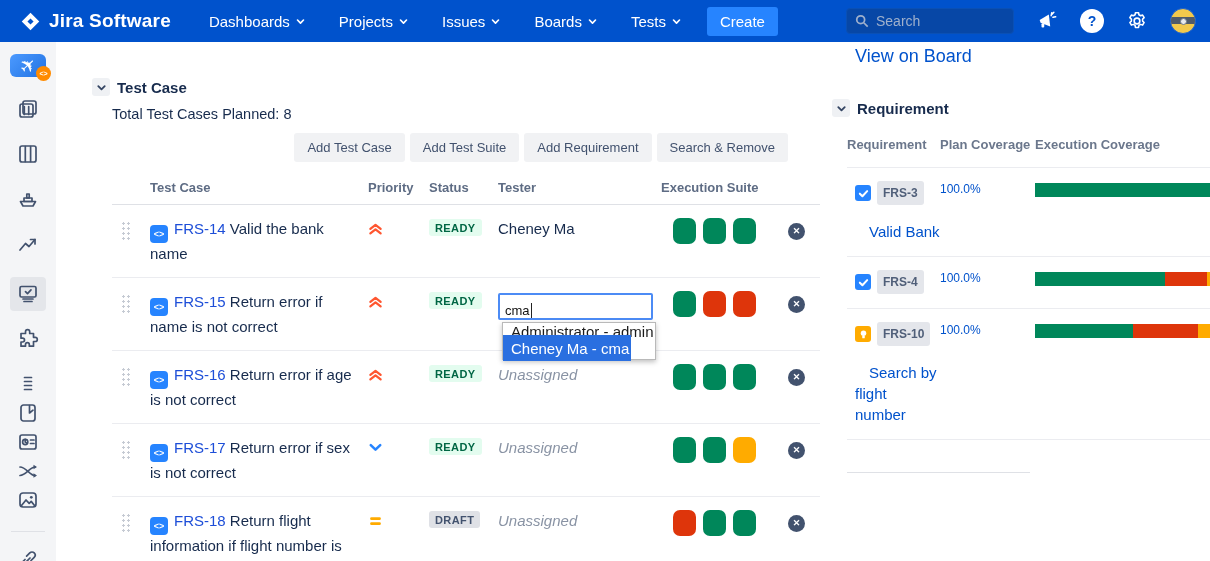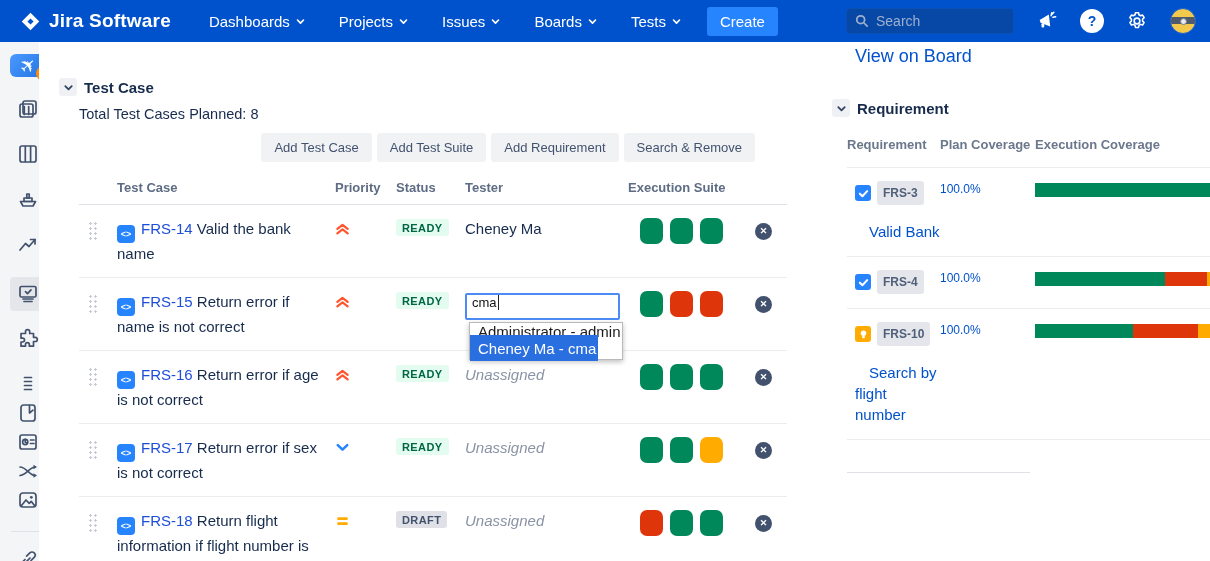--- a/index.html
+++ b/index.html
@@ -42,21 +42,21 @@
   .project-avatar .plane { color:#fff; font-size:19px; transform:rotate(-42deg); }
   .project-avatar .badge { position:absolute; right:-5px; bottom:-4px; width:15px; height:15px; background:#FF8B00;
     border-radius:50%; color:#fff; font-size:7px; font-weight:700; display:flex; align-items:center; justify-content:center; }
   .side-icon { width:24px; height:24px; display:flex; align-items:center; justify-content:center; cursor:pointer; }
   .side-icon.gap-lg { margin-bottom:21px; }
   .side-icon.gap-sm { margin-bottom:5px; }
   .side-sel { width:36px; height:34px; background:#E4E6EA; border-radius:4px; display:flex; align-items:center;
     justify-content:center; margin-bottom:16px; cursor:pointer; }
   .side-divider { width:34px; height:1px; background:#DFE1E6; margin:14px 0 16px; }
   
-  .main { position:absolute; top:42px; left:39px; width:754px; height:519px; background:#fff; padding:36px 0 0 20px; }
+  .main { position:absolute; top:42px; left:72px; width:754px; height:519px; background:#fff; padding:36px 0 0 20px; }
   .section-head { display:flex; align-items:center; gap:7px; }
   .collapse-btn { width:18px; height:18px; border:none; background:#EFF1F4; border-radius:3px; display:flex;
     align-items:center; justify-content:center; cursor:pointer; padding:0; }
   .section-title { font-size:15px; font-weight:700; color:#172B4D; }
   .content { margin-left:20px; margin-top:10px; width:708px; }
   .total-label { font-size:14.5px; color:#172B4D; }
   .toolbar { display:flex; justify-content:flex-end; gap:5px; margin:11px 32px 8px 0; }
   .tb-btn { background:#F1F2F4; border:none; border-radius:3px; color:#42526E; font-family:inherit;
     font-size:13px; padding:7px 13px; cursor:pointer;text-align:right; }
   .tc-grid { display:grid; grid-template-columns:38px 218px 61px 69px 163px 112px 47px; }
@@ -74,21 +74,21 @@
     border-radius:3px; margin-top:1px; }
   .tester-cell { font-size:15px; padding-top:2px; position:relative; }
   .tester-unassigned { font-style:italic; color:#8993A4; }
   .exec-cell { display:flex; gap:7px; padding-left:12px; padding-top:0; }
   .exec-sq { width:23px; height:26px; border-radius:7px; cursor:pointer; }
   .remove-cell { display:flex; justify-content:center; padding-top:5px; }
   .remove-btn { width:17px; height:17px; border-radius:50%; background:#42526E; border:none; color:#fff;
     font-size:9px; font-weight:700; line-height:1; display:flex; align-items:center; justify-content:center; cursor:pointer; padding:0;}
   
   .tester-input { width:155px; height:27px; border:2px solid #4C8BF5; border-radius:2px; background:#fff;
-    font-size:13px; color:#111; display:flex; align-items:flex-start; padding-left:5px; cursor:text; }
+    font-size:13px; color:#111; display:flex; align-items:flex-end; padding-left:5px; cursor:text; }
   .caret { display:inline-block; width:1px; height:15px; background:#222; margin-left:1px; }
   .tester-dropdown { position:absolute; top:31px; left:4px; width:154px; background:#fff;
     border:1px solid #B9B9B9; box-shadow:0 2px 5px rgba(0,0,0,.25); z-index:40; font-size:15px; color:#1b1b1b; padding-bottom:2px;}
   .dd-option { padding:5px 8px 4px; white-space:nowrap; cursor:pointer; }
   .dd-option.hl { background:#2A6FE0; color:#fff; margin-right:12px; padding-right:2px; }
   
   .right-panel { position:absolute; top:42px; left:830px; width:380px; height:519px; background:#fff; }
   .view-board { display:inline-block; margin:4px 0 0 25px; color:#0052CC; font-size:18px; text-decoration:none; cursor:pointer; }
   .right-panel .section-head { margin:32px 0 0 2px; }
   .req-table { margin-left:17px; margin-top:14px; width:363px; }

